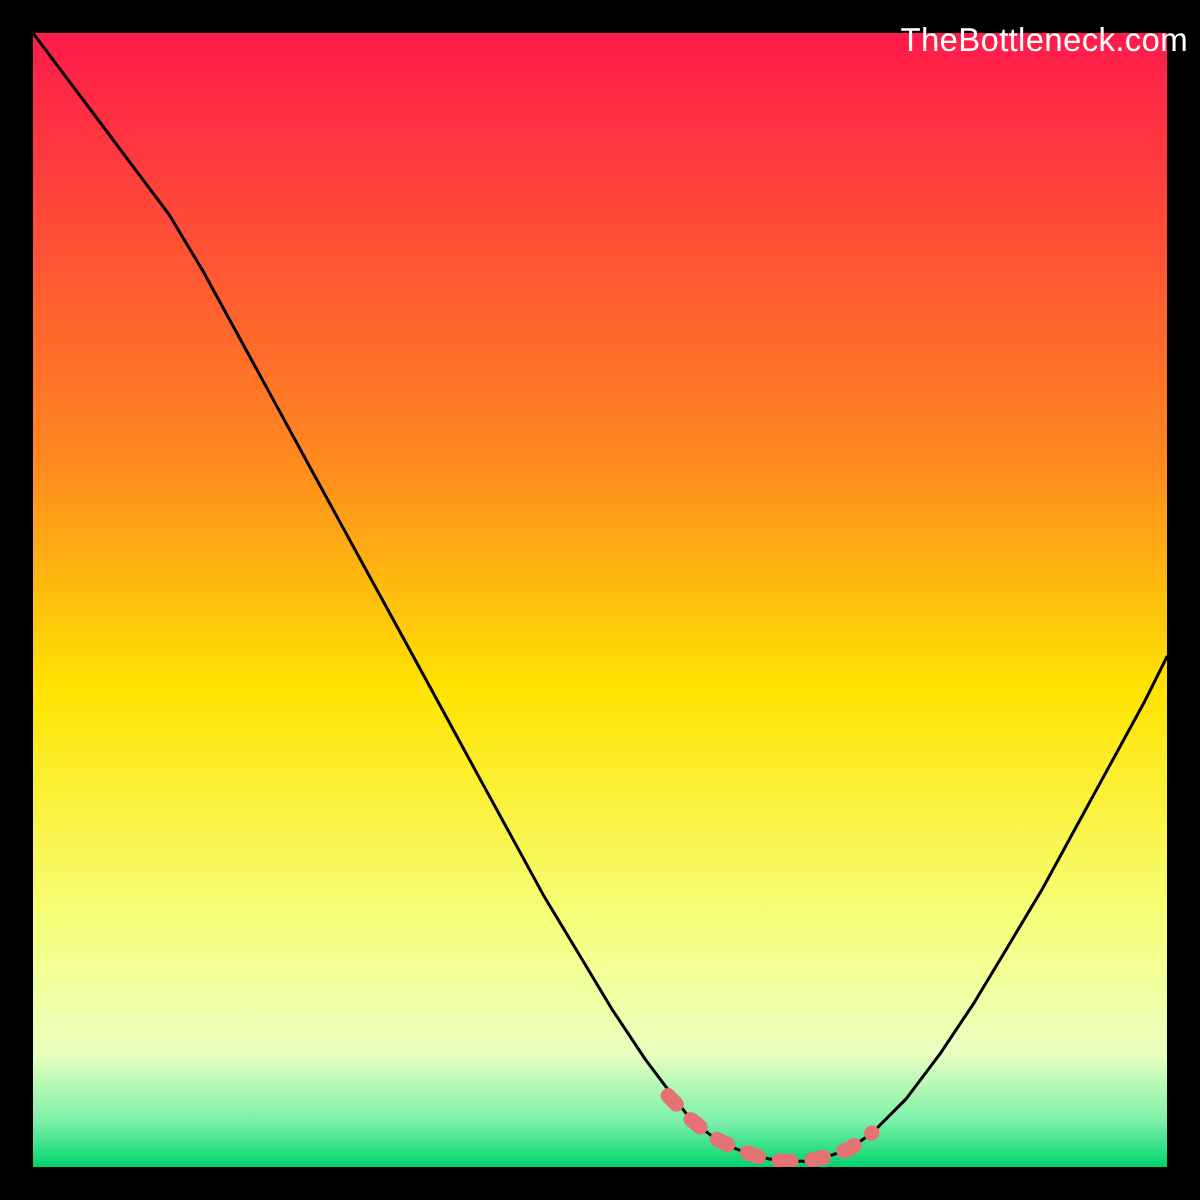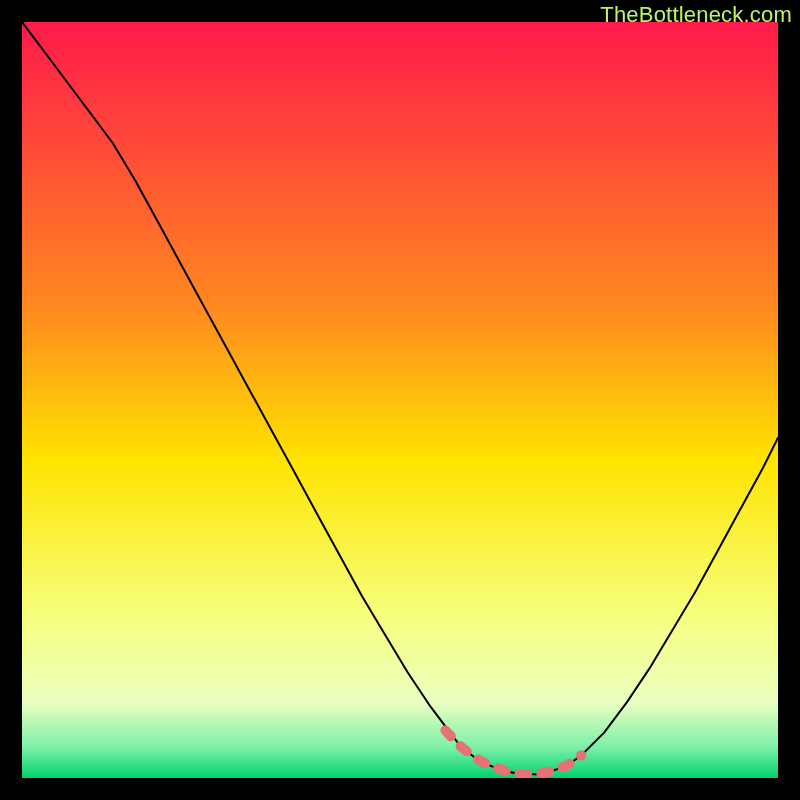--- a/index.html
+++ b/index.html
@@ -25,23 +25,23 @@
     height: 756px;
     overflow: hidden;
   }
   .plot-area svg {
     display: block;
     width: 756px;
     height: 756px;
   }
   .watermark {
     position: absolute;
-    top: 2px;
+    top: 14px;
     right: 8px;
-    color: #bef264;
+    color: #ffffff;
     font-size: 22px;
     letter-spacing: 0.2px;
     user-select: none;
   }
 </style>
 </head>
 <body>
 
 <div class="stage">
 

